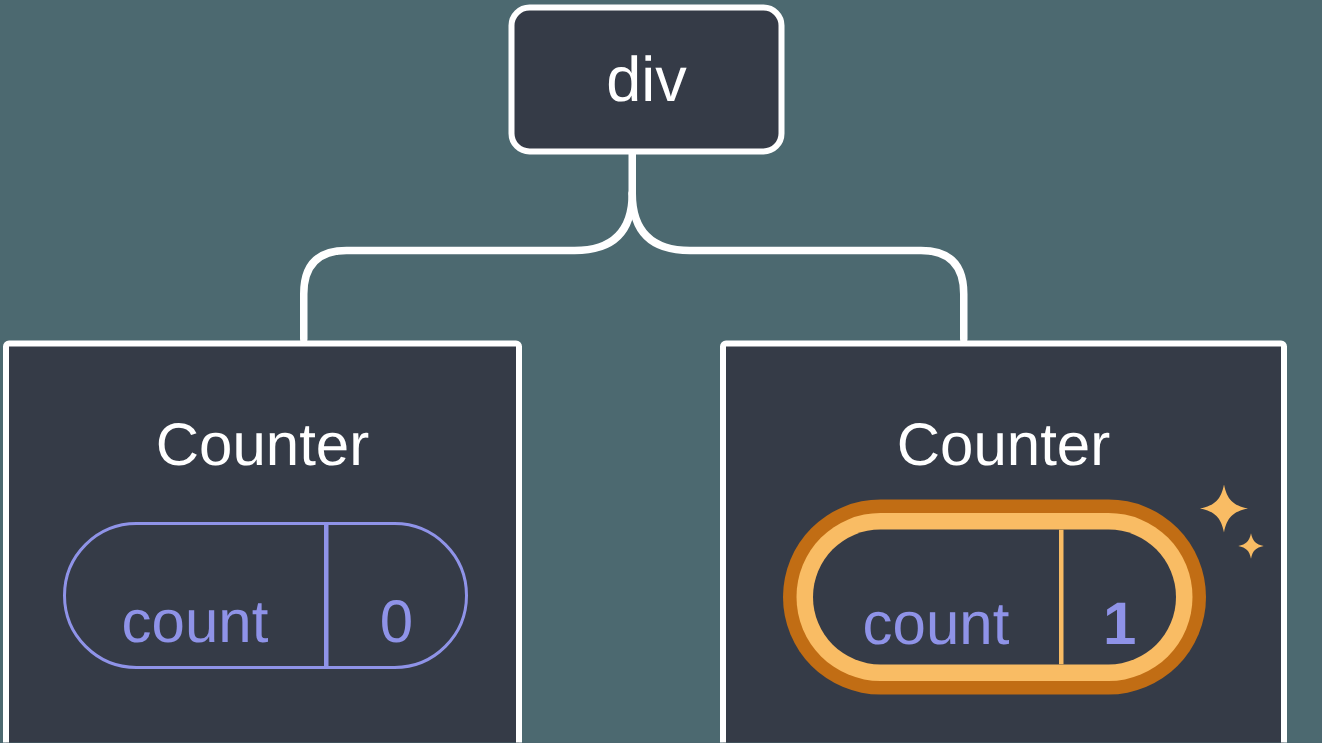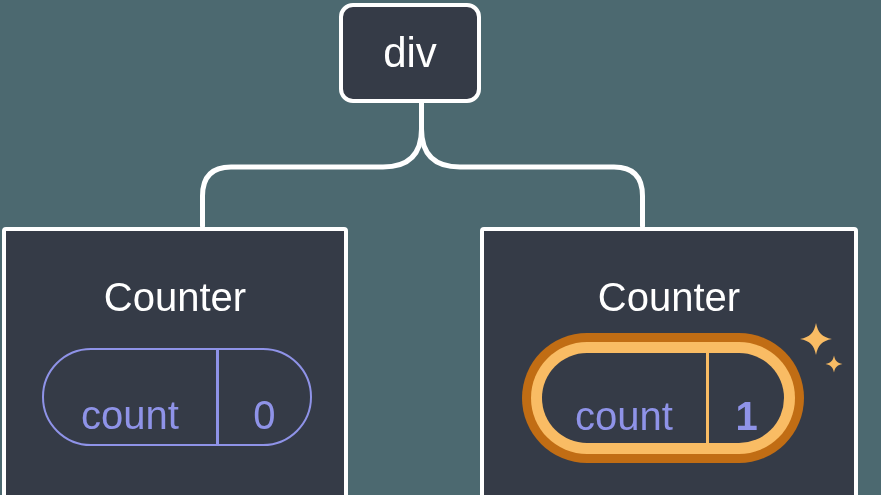--- a/index.html
+++ b/index.html
@@ -31,21 +31,21 @@
   .connectors path {
     fill: none;
     stroke: var(--connector);
     stroke-width: 5;
     stroke-linecap: round;
     stroke-linejoin: round;
   }
   .node-root {
     position: absolute;
     left: 339px; top: 3px;
-    width: 142px; height: 100px;
+    width: 184px; height: 100px;
     background: var(--card_bg);
     border: 4px solid var(--node_border);
     border-radius: 14px;
     display: flex; align-items: center; justify-content: center;
     color: var(--text_primary);
     font-size: 42px;
     line-height: 1;
   }
   .card {
     position: absolute;

